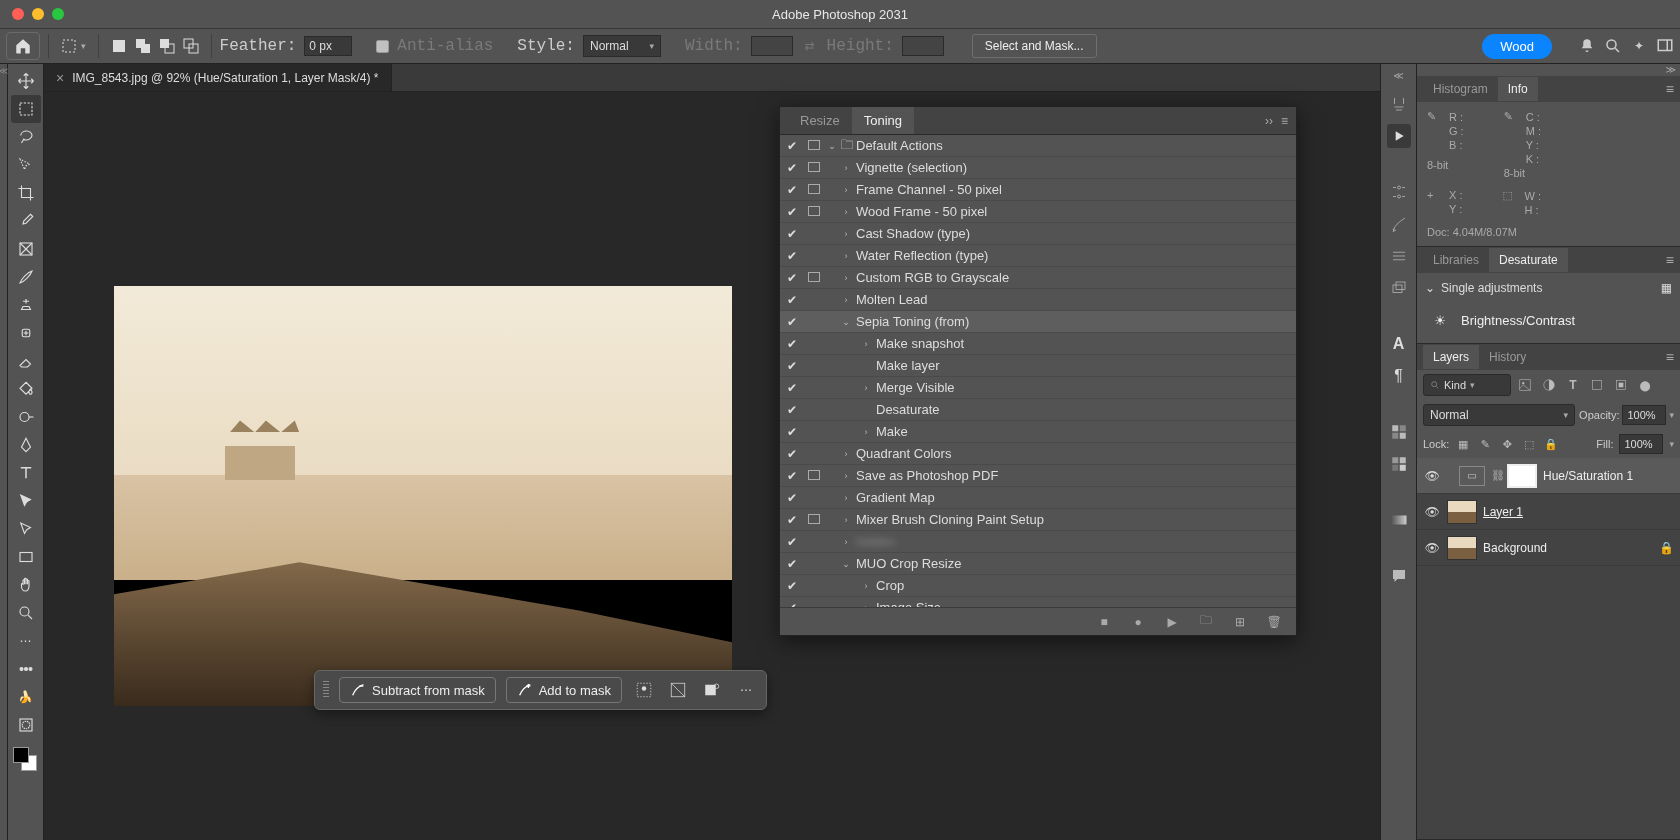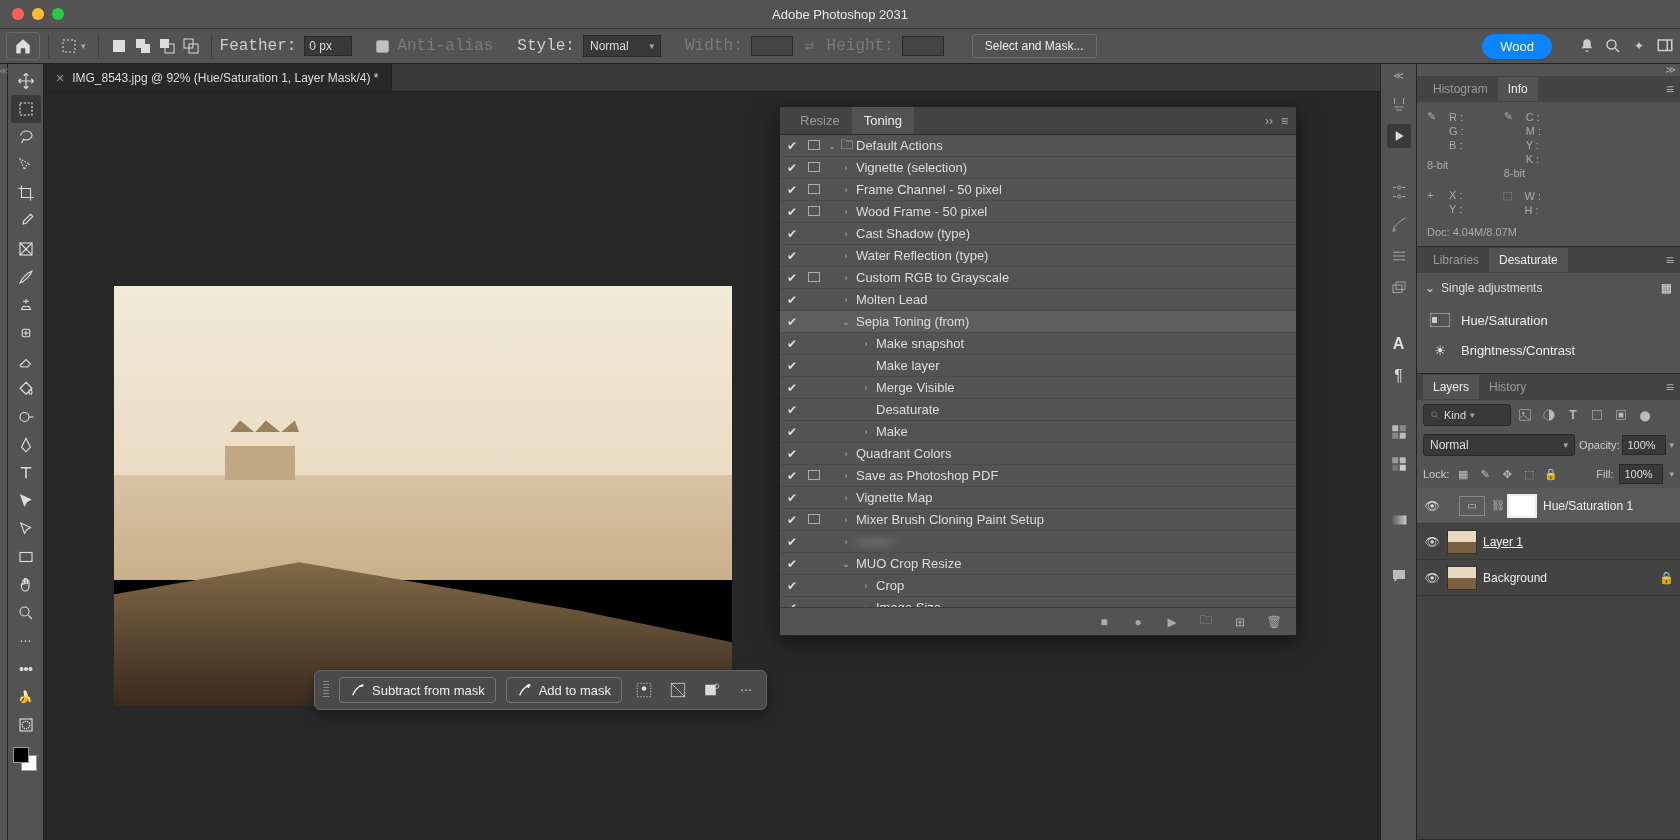--- a/index.html
+++ b/index.html
@@ -533,21 +533,21 @@
                 <span class="dlg"><span class="dbox"></span></span>
                 <span class="pad" style="width:14px"></span>
                 <span class="exp">›</span>
                 <span class="nm">Save as Photoshop PDF</span>
               </div>
               <div class="arow">
                 <span class="chk">✔</span>
                 <span class="dlg"></span>
                 <span class="pad" style="width:14px"></span>
                 <span class="exp">›</span>
-                <span class="nm">Vignette Map</span>
+                <span class="nm">Gradient Map</span>
               </div>
               <div class="arow">
                 <span class="chk">✔</span>
                 <span class="dlg"><span class="dbox"></span></span>
                 <span class="pad" style="width:14px"></span>
                 <span class="exp">›</span>
                 <span class="nm">Mixer Brush Cloning Paint Setup</span>
               </div>
               <div class="arow">
                 <span class="chk">✔</span>
@@ -749,29 +749,20 @@
       <div class="ptabs2">
         <div class="ptab2">Libraries</div>
         <div class="ptab2 active">Desaturate</div>
         <div class="pmenu2">≡</div>
       </div>
       <div class="adjbody">
         <div class="adjhead">
           <span>⌄</span>
           <span>Single adjustments</span>
           <span class="grid">▦</span>
-        </div>
-        <div class="adjrow">
-          <span class="adjico">
-              <svg width="20" height="14" viewBox="0 0 20 14">
-                <rect x="0" y="0" width="20" height="14" stroke="#ccc" fill="none"></rect>
-                <rect x="2" y="4" width="5" height="6" fill="#ccc"></rect>
-              </svg>
-            </span>
-          <span>Hue/Saturation</span>
         </div>
         <div class="adjrow">
           <span class="adjico">☀</span>
           <span>Brightness/Contrast</span>
         </div>
       </div>
     </div>
 
     <div class="panel layerspanel">
       <div class="ptabs2">

